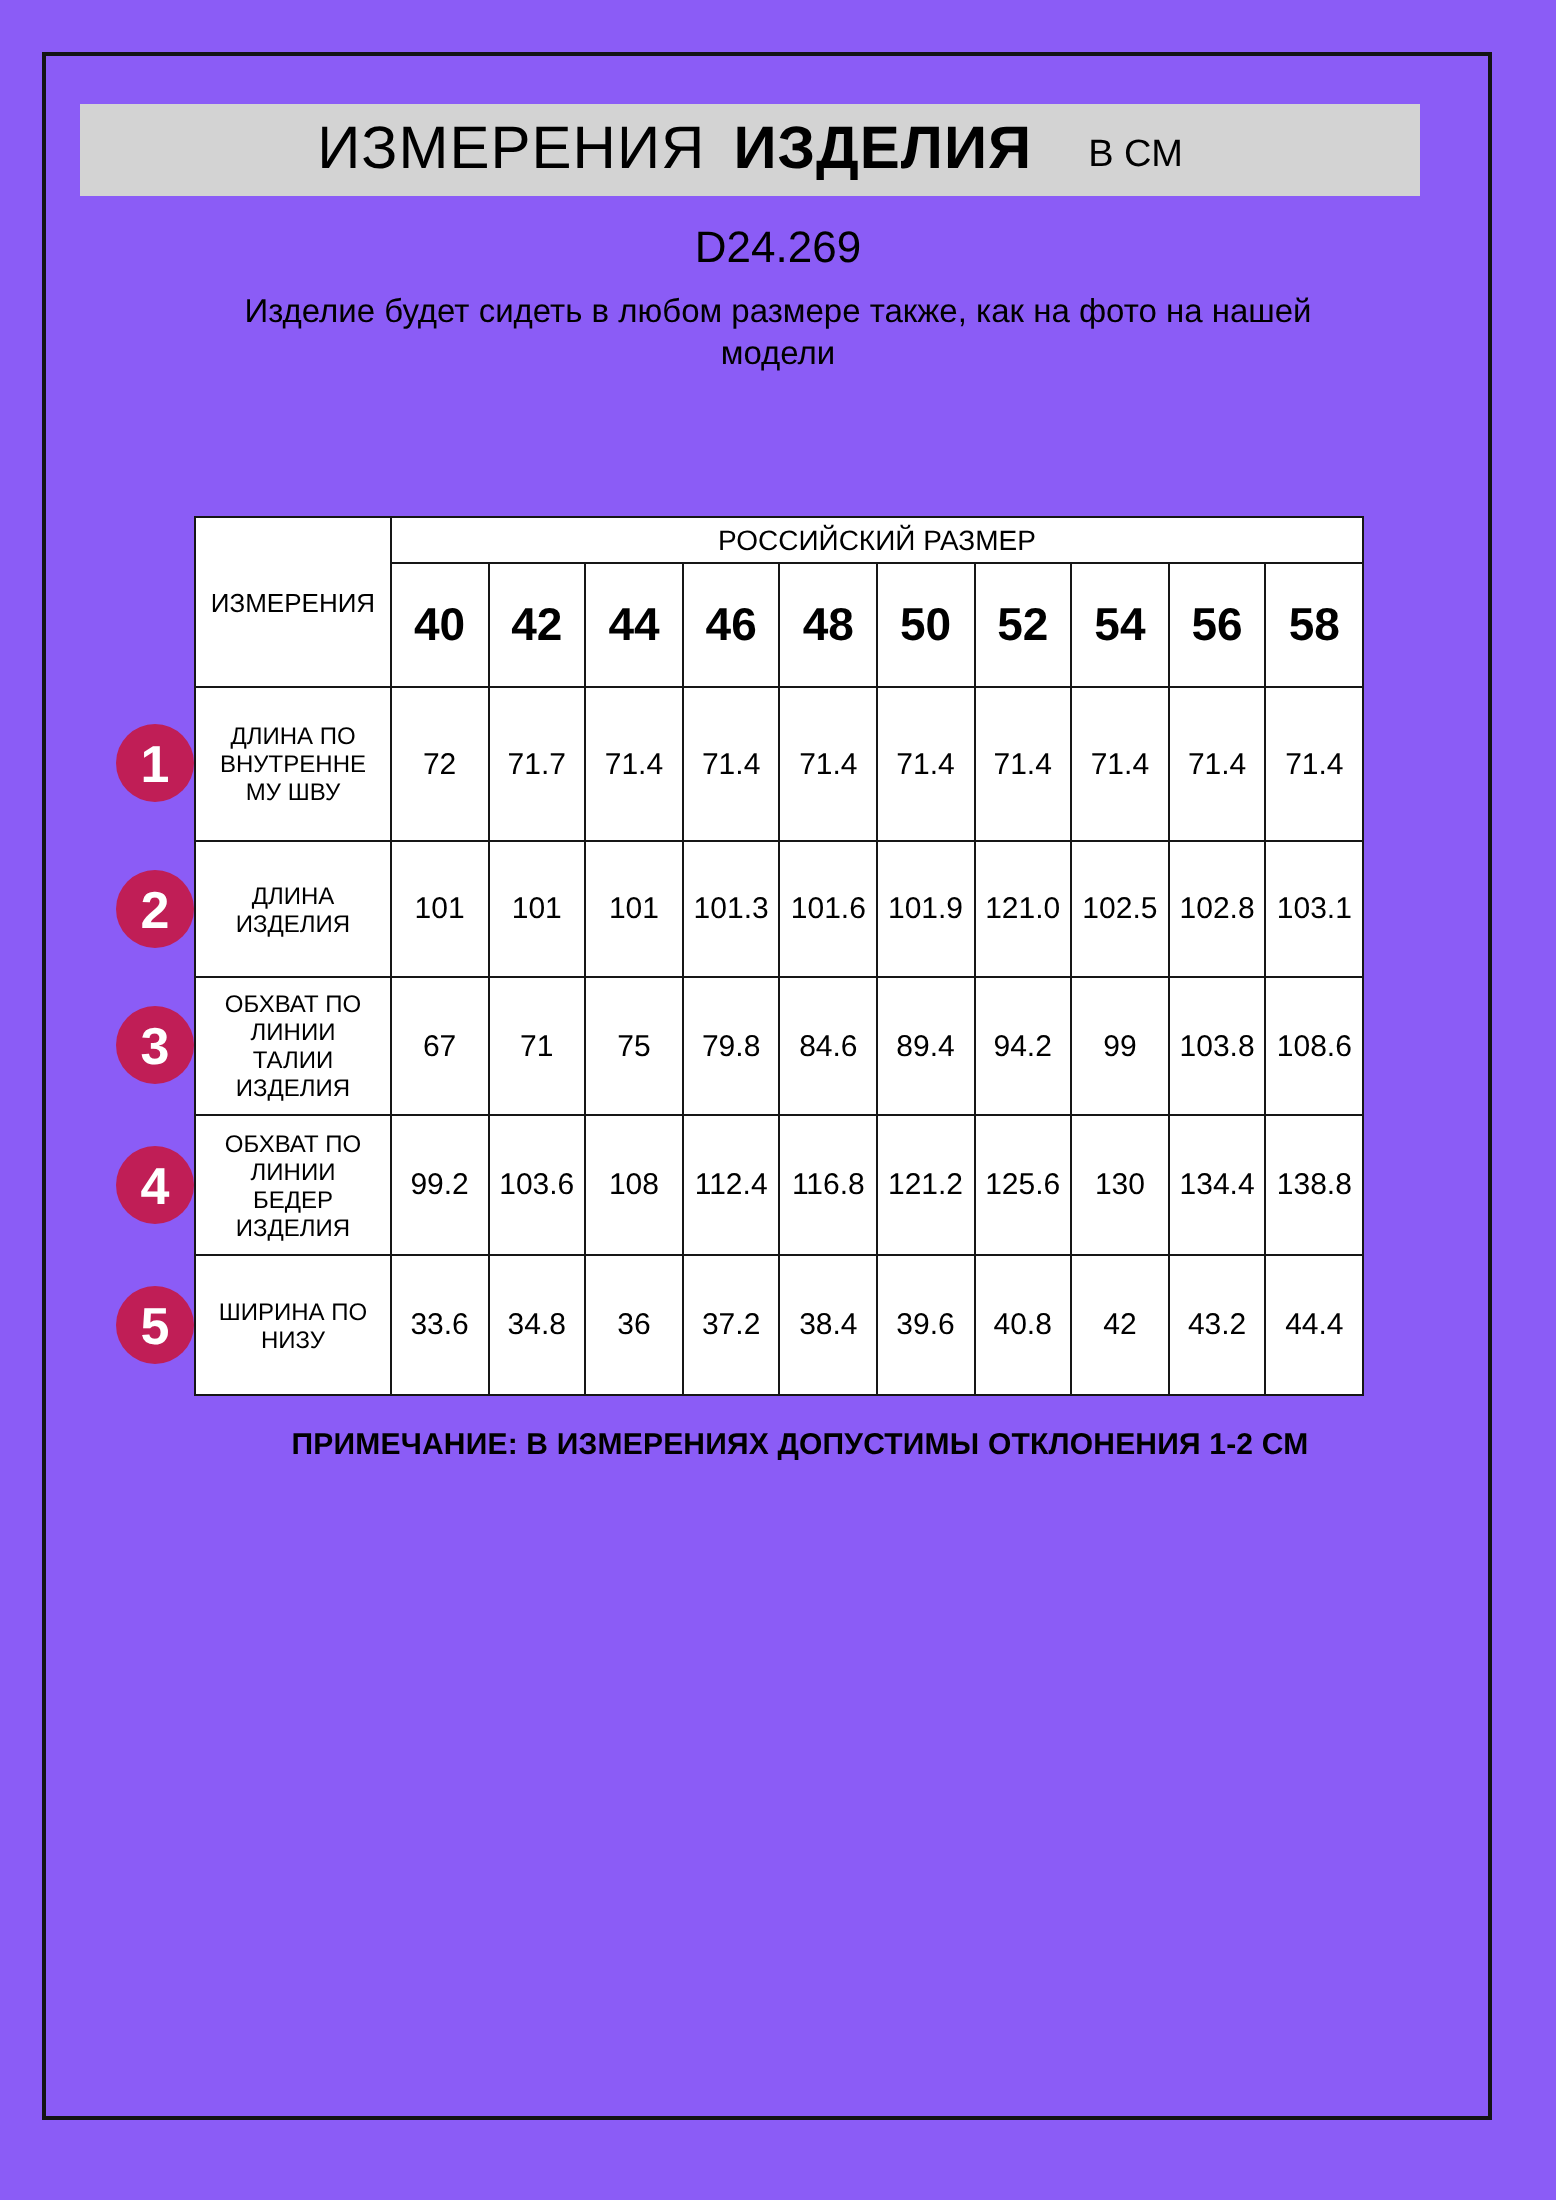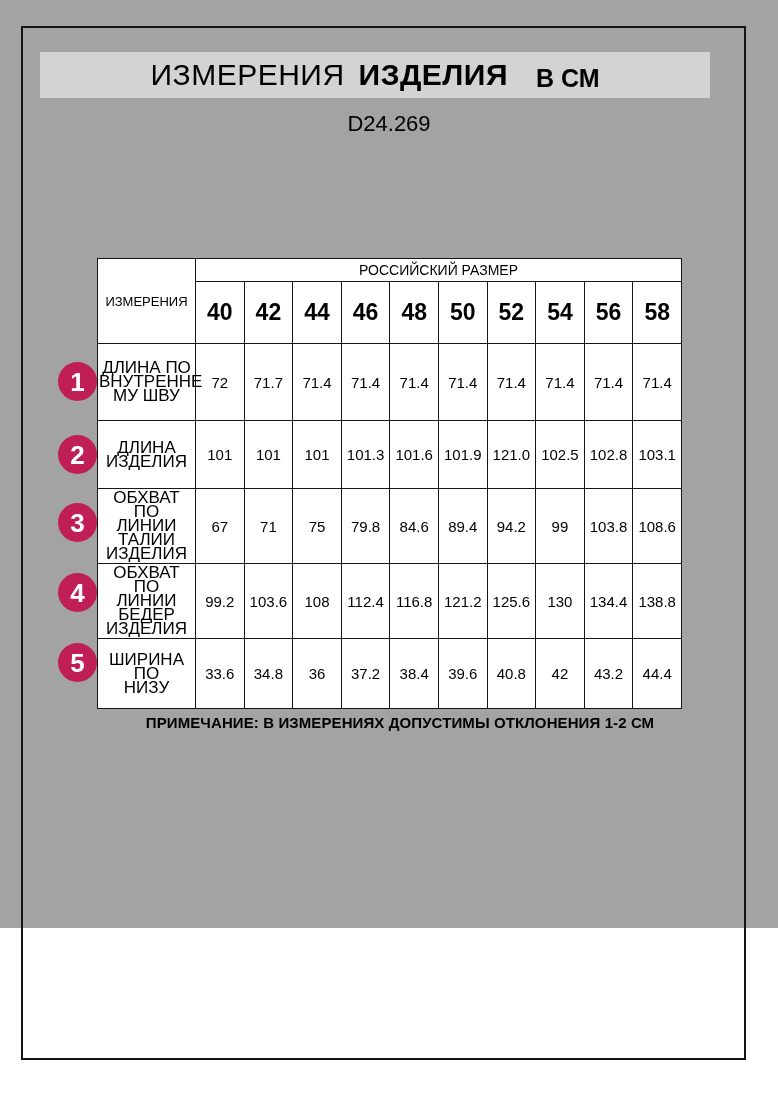--- a/index.html
+++ b/index.html
@@ -4,41 +4,41 @@
 <style>
   * { margin: 0; padding: 0; box-sizing: border-box; }
   html, body { background: #ffffff; }
   body {
     width: 778px; height: 1100px;
     font-family: "Liberation Sans", "DejaVu Sans", sans-serif;
     color: #000;
     position: relative;
     overflow: hidden;
   }
-  .page { position: absolute; inset: 0; width: 778px; height: 928px; background: #a3a3a3; }
+  .page { position: absolute; inset: 0; width: 778px; height: 1100px; background: #8b5cf6; }
 
   .frame {
     position: absolute;
     left: 21px; top: 26px;
     width: 725px; height: 1034px;
     border: 2px solid #141414;
   }
 
   .title-band {
     position: absolute;
     left: 40px; top: 52px;
     width: 670px; height: 46px;
     background: var(--band, #d3d3d3);
     display: flex; align-items: center; justify-content: center;
     gap: 14px;
     white-space: nowrap;
   }
   .title-band .t1 { font-size: 30px; font-weight: 400; letter-spacing: 0.5px; }
   .title-band .t2 { font-size: 30px; font-weight: 700; letter-spacing: 0.5px; }
-  .title-band .t3 { font-size: 25px; font-weight: 700; margin-left: 14px; padding-top: 6px; }
+  .title-band .t3 { font-size: 19px; font-weight: 400; margin-left: 14px; padding-top: 6px; }
 
   .article {
     position: absolute;
     left: 0; top: 111px; width: 778px;
     text-align: center;
     font-size: 22px; font-weight: 400;
   }
 
   .subtitle {
     position: absolute;
@@ -66,21 +66,21 @@
   }
   .size-table th.group {
     font-size: 14px; font-weight: 400;
     height: 23px;
   }
   .size-table tr.size-row { height: 62px; }
   .size-table th.size-cell {
     font-size: 23px; font-weight: 700;
   }
   .size-table th.row-label {
-    font-size: 17px; font-weight: 400;
+    font-size: 12px; font-weight: 400;
     line-height: 14px;
     white-space: pre-line;
     padding: 2px 1px;
   }
   .size-table td.value-cell {
     font-size: 15px; font-weight: 400;
   }
 
   .badge {
     position: absolute;
@@ -110,20 +110,22 @@
   <div class="frame"></div>
 
   <div class="title-band">
     <span class="t1">ИЗМЕРЕНИЯ</span>
     <span class="t2">ИЗДЕЛИЯ</span>
     <span class="t3">В СМ</span>
   </div>
 
   <div class="article">D24.269</div>
 
+  <div class="subtitle">Изделие будет сидеть в любом размере также, как на фото на нашей
+модели</div>
 
   <table class="size-table">
     <colgroup>
       <col style="width:98px">
       <col style="width:48.6px">
         <col style="width:48.6px">
         <col style="width:48.6px">
         <col style="width:48.6px">
         <col style="width:48.6px">
       <col style="width:48.6px">

